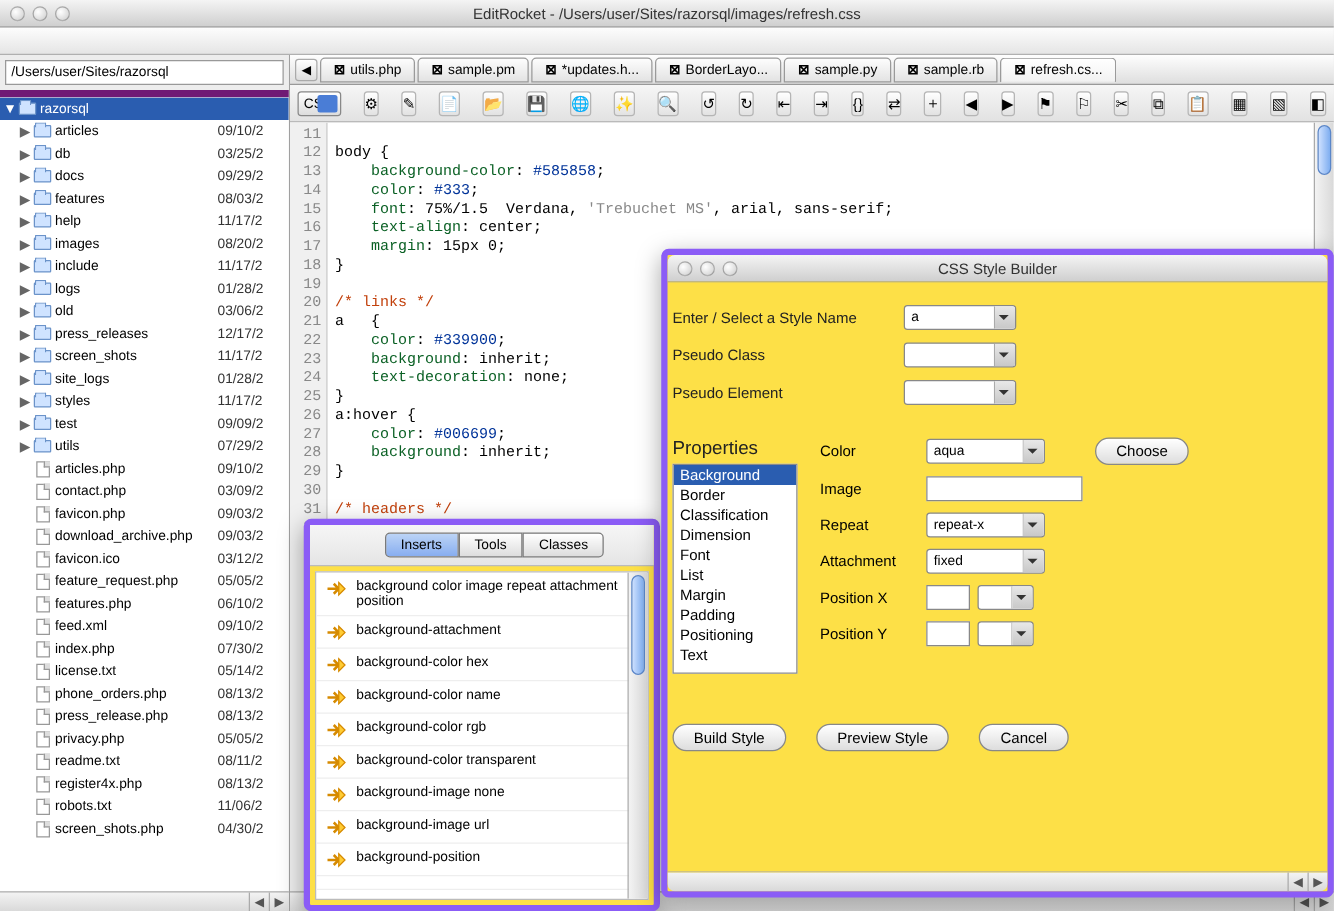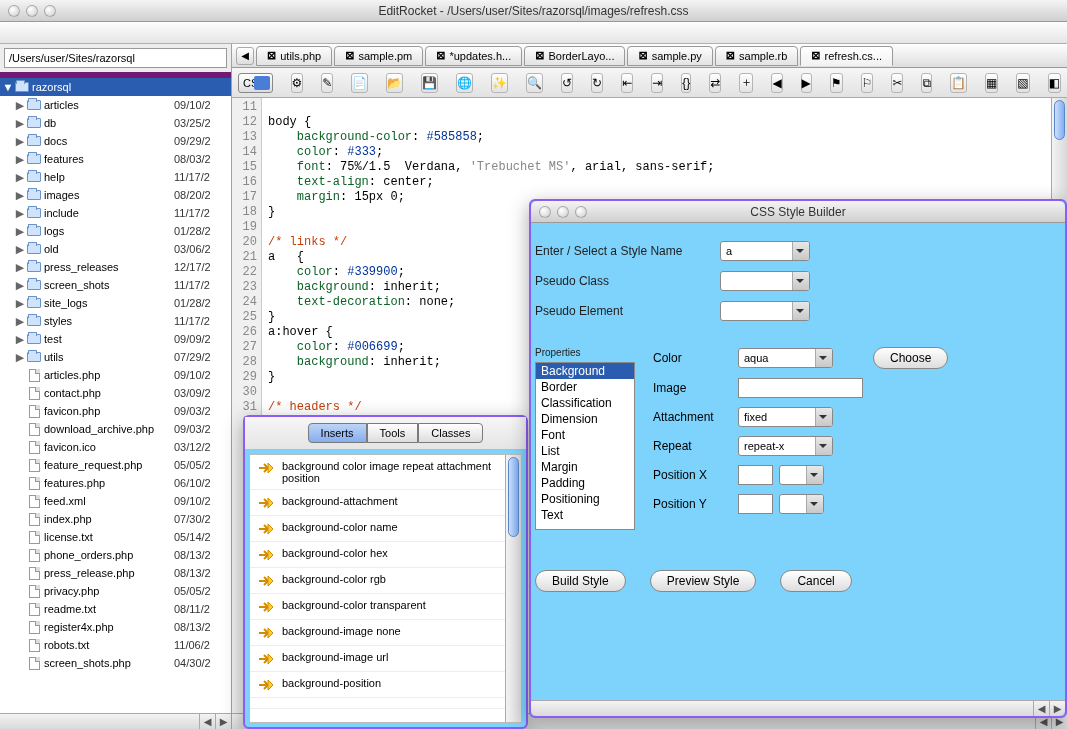--- a/index.html
+++ b/index.html
@@ -57,21 +57,21 @@
 .gutter{ width:30px; background:#f0f0f0; border-right:1px solid #ccc; color:#888; text-align:right; padding:2px 4px 2px 0; line-height:15px;}
 .code{ flex:1; padding:2px 6px; line-height:15px; white-space:pre;}
 
 
 .k{color:#0b6125;} 
 .str{color:#888;}
 .num{color:#003399;}
 .cm{color:#c2410c;}
 
 
-.popup{ position:absolute; background:#7dd3fc; border:2px solid #8b5cf6; border-radius:6px; box-shadow:0 6px 20px rgba(0,0,0,.35); display:flex; flex-direction:column;}
+.popup{ position:absolute; background:#fde047; border:5px solid #8b5cf6; border-radius:6px; box-shadow:0 6px 20px rgba(0,0,0,.35); display:flex; flex-direction:column;}
 .sidekick{ left:243px; top:415px; width:285px; height:314px;}
 .popup .titlebar{border-radius:6px 6px 0 0;}
 .seg-tabs{ display:flex; justify-content:center; padding:6px; border-bottom:1px solid #bbb; background:linear-gradient(#f6f6f6,#e5e5e5);}
 .seg{ padding:3px 12px; border:1px solid #7a7a7a; background:linear-gradient(#fff,#ddd); font-size:11px;}
 .seg:first-child{border-radius:4px 0 0 4px;}
 .seg:last-child{border-radius:0 4px 4px 0;}
 .seg.active{background:linear-gradient(#bcd4f6,#87adf0);margin-left:20px;}
 .sk-list{ flex:1; overflow:auto; background:#fff; border:1px solid #bbb; margin:4px;}
 .sk-item{ display:flex; align-items:flex-start; gap:8px; padding:5px 8px; border-bottom:1px solid #eee; font-size:11px;}
 .sk-item .arrow-ico{width:16px;height:14px;flex-shrink:0; margin-top:1px;}
@@ -81,21 +81,21 @@
 .builder{ left:529px; top:199px; width:538px; height:519px;}
 .b-body{ flex:1; padding:18px 4px; overflow:auto;}
 .form-row{ display:flex; align-items:center; margin-bottom:10px; }
 .form-row .lbl{ width:185px; font-size:12px; color:#222;}
 .aqua-sel{ height:20px; border:1px solid #888; border-radius:3px; background:#fff; min-width:90px; font-size:11px; padding:0 18px 0 5px; position:relative; display:inline-flex; align-items:center;}
 .aqua-sel:after{content:"";position:absolute;right:0;top:0;bottom:0;width:16px;background:linear-gradient(#e8e8e8,#c8c8c8);border-left:1px solid #aaa;border-radius:0 2px 2px 0;}
 .aqua-sel:before{content:"";position:absolute;right:5px;top:7px;border:4px solid transparent;border-top-color:#333;z-index:1;}
 .aqua-input{height:20px;border:1px solid #888;background:#fff;font-size:11px;padding:0 5px;}
 .prop-area{display:flex; gap:18px; margin-top:26px;}
 .prop-list{ width:100px;}
-.prop-list .hd{ font-size:10px; color:#222; margin-bottom:4px;}
+.prop-list .hd{ font-size:15px; color:#222; margin-bottom:4px;}
 .prop-list .lst{ border:1px solid #8a8a8a; background:#fff; height:168px; overflow:auto;}
 .prop-list .li{ padding:1px 5px; font-size:12px;}
 .prop-list .li.sel{ background:#2a5db0; color:#fff;}
 .prop-fields{ flex:1;}
 .pf-row{ display:flex; align-items:center; margin-bottom:9px; font-size:12px;}
 .pf-row .pl{ width:85px;}
 .aqua-btn{ display:inline-flex; align-items:center; justify-content:center; height:22px; padding:0 16px; border:1px solid #888; border-radius:11px; background:linear-gradient(#fff,#ddd); font-size:12px; }
 .btn-row{ display:flex; gap:24px; margin-top:40px;}
 .hscroll{height:16px;background:linear-gradient(#f3f3f3,#d9d9d9);border-top:1px solid #aaa;border-radius:0 0 6px 6px;position:relative;}
 .hscroll .larr,.hscroll .rarr{position:absolute;top:0;width:16px;height:15px;display:flex;align-items:center;justify-content:center;font-size:10px;color:#555;}
@@ -549,28 +549,28 @@
             <path d="M1 7 L9 7 M6 3 L10 7 L6 11" stroke="#d68a00" stroke-width="2" fill="none"></path>
             <path d="M10 2 L15 7 L10 12 Z" fill="#ffcc33" stroke="#d68a00"></path>
           </svg></span>
         <span>background-attachment</span>
       </div>
       <div class="sk-item">
         <span class="arrow-ico"><svg viewBox="0 0 16 14">
             <path d="M1 7 L9 7 M6 3 L10 7 L6 11" stroke="#d68a00" stroke-width="2" fill="none"></path>
             <path d="M10 2 L15 7 L10 12 Z" fill="#ffcc33" stroke="#d68a00"></path>
           </svg></span>
+        <span>background-color hex</span>
+      </div>
+      <div class="sk-item">
+        <span class="arrow-ico"><svg viewBox="0 0 16 14">
+            <path d="M1 7 L9 7 M6 3 L10 7 L6 11" stroke="#d68a00" stroke-width="2" fill="none"></path>
+            <path d="M10 2 L15 7 L10 12 Z" fill="#ffcc33" stroke="#d68a00"></path>
+          </svg></span>
         <span>background-color name</span>
-      </div>
-      <div class="sk-item">
-        <span class="arrow-ico"><svg viewBox="0 0 16 14">
-            <path d="M1 7 L9 7 M6 3 L10 7 L6 11" stroke="#d68a00" stroke-width="2" fill="none"></path>
-            <path d="M10 2 L15 7 L10 12 Z" fill="#ffcc33" stroke="#d68a00"></path>
-          </svg></span>
-        <span>background-color hex</span>
       </div>
       <div class="sk-item">
         <span class="arrow-ico"><svg viewBox="0 0 16 14">
             <path d="M1 7 L9 7 M6 3 L10 7 L6 11" stroke="#d68a00" stroke-width="2" fill="none"></path>
             <path d="M10 2 L15 7 L10 12 Z" fill="#ffcc33" stroke="#d68a00"></path>
           </svg></span>
         <span>background-color rgb</span>
       </div>
       <div class="sk-item">
         <span class="arrow-ico"><svg viewBox="0 0 16 14">
@@ -658,29 +658,29 @@
           <div style="width:40px"></div>
           <div class="aqua-btn">
               <span>Choose</span>
             </div>
         </div>
         <div class="pf-row">
           <div class="pl">Image</div>
           <input class="aqua-input" style="width: 125px;" value="">
         </div>
         <div class="pf-row">
+          <div class="pl">Repeat</div>
+          <div class="aqua-sel" style="width:95px">
+              <span>repeat-x</span>
+            </div>
+        </div>
+        <div class="pf-row">
           <div class="pl">Attachment</div>
           <div class="aqua-sel" style="width:95px">
               <span>fixed</span>
-            </div>
-        </div>
-        <div class="pf-row">
-          <div class="pl">Repeat</div>
-          <div class="aqua-sel" style="width:95px">
-              <span>repeat-x</span>
             </div>
         </div>
         <div class="pf-row">
           <div class="pl">Position X</div>
           <input class="aqua-input" style="width: 35px;" value="">
           <div style="width:6px"></div>
           <div class="aqua-sel" style="width:45px;min-width:45px">
               <span></span>
             </div>
         </div>

